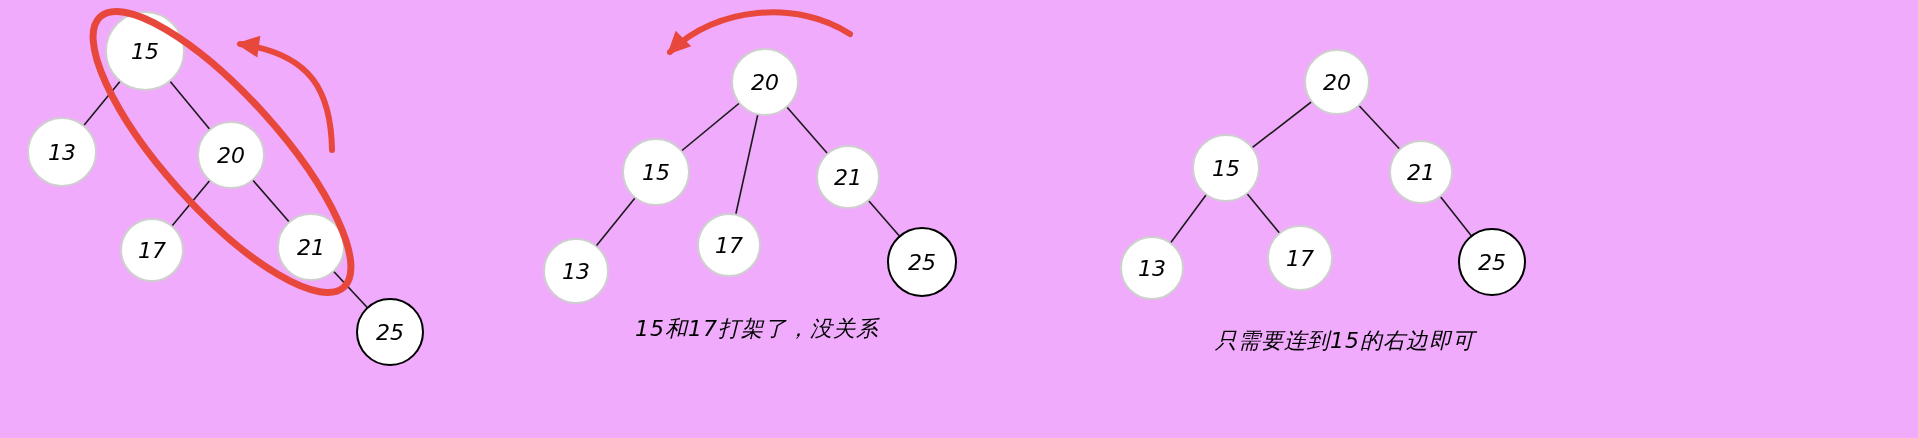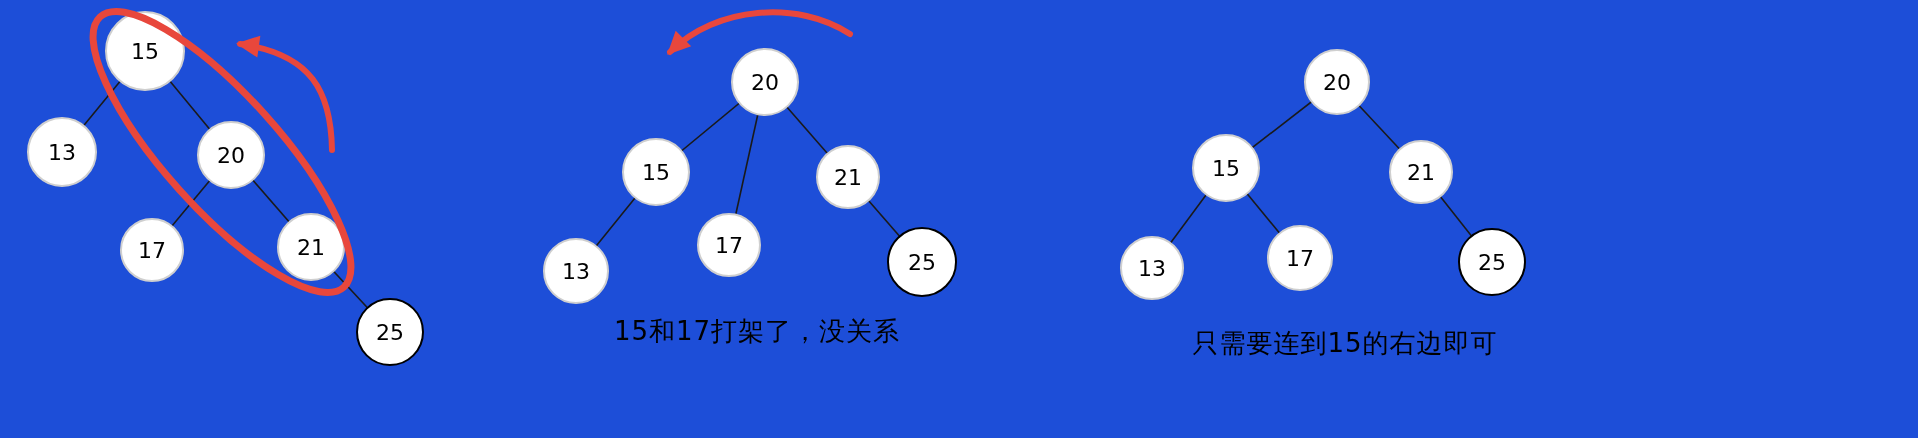--- a/index.html
+++ b/index.html
@@ -1,28 +1,29 @@
 <!DOCTYPE html>
 <html><head>
 <meta charset="utf-8">
 <style>
   html, body { margin: 0; padding: 0; background: #ffffff; }
   body { font-family: "DejaVu Sans", "Liberation Sans", sans-serif; }
   .canvas {
     position: relative;
     width: 1918px;
     height: 438px;
-    background: #1d4ed8;
+    background: #f0abfc;
     overflow: hidden;
+    font-style: italic;
   }
   .canvas svg { position: absolute; left: 0; top: 0; }
   .caption {
     position: absolute;
     transform: translateX(-50%);
-    font-size: 26px;
+    font-size: 22px;
     color: #000000;
     white-space: nowrap;
     letter-spacing: 1px;
   }
   .caption-middle { left: 757px; top: 314px; }
   .caption-right  { left: 1345px; top: 326px; }
   svg text {
     font-family: "DejaVu Sans", "Liberation Sans", sans-serif;
     user-select: none;
   }

